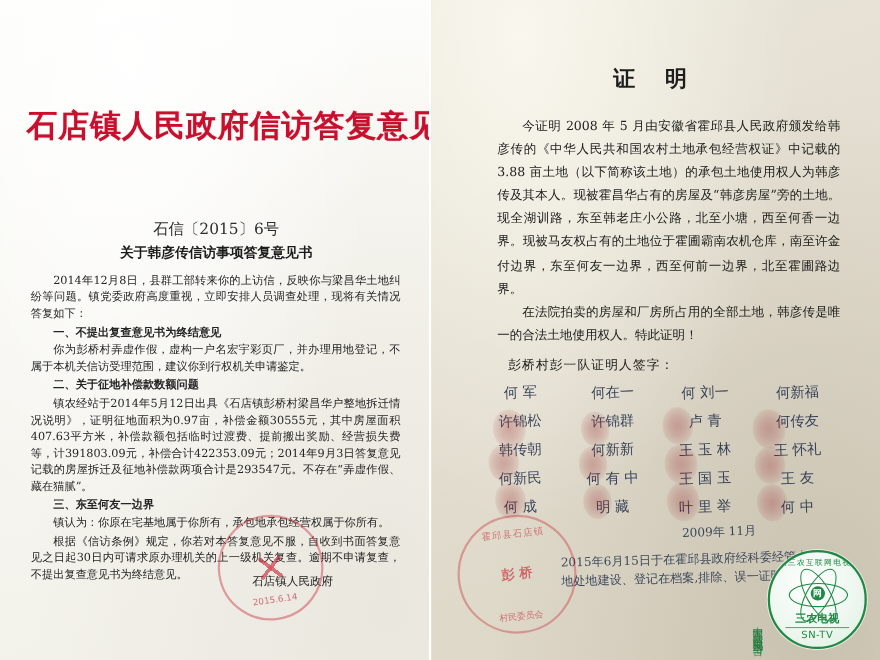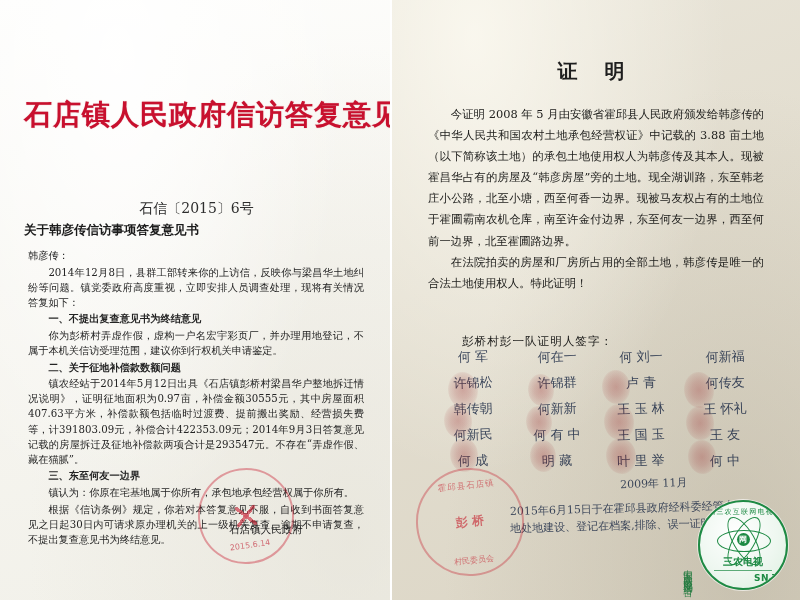--- a/index.html
+++ b/index.html
@@ -60,21 +60,21 @@
     text-align: center;
     font-size: 14px;
     color: #2d2d2d;
     font-family: "DejaVu Serif", "Liberation Serif", serif;
   }
   .doc-subtitle {
     position: absolute;
     left: 24px;
     top: 222px;
     width: 345px;
-    text-align: left;
+    text-align: center;
     font-size: 12.5px;
     font-weight: bold;
     color: #1b1b1b;
     font-family: Liberation Sans, sans-serif;
   }
   .doc-body {
     position: absolute;
     left: 28px;
     top: 248px;
     width: 336px;
@@ -178,25 +178,26 @@
     line-height: 1.85;
     color: #20201e;
     font-family: "DejaVu Serif", "Liberation Serif", serif;
     text-align: justify;
   }
   .r-body p {
     margin: 0;
   }
   .r-body p.indent {
     text-indent: 2em;
+    margin-left: 24px;
   }
   .r-signline {
     position: absolute;
     left: 70px;
-    top: 334px;
+    top: 324px;
     font-size: 11.6px;
     color: #20201e;
     font-family: "DejaVu Serif", "Liberation Serif", serif;
     letter-spacing: 1px;
   }
   .hand-grid {
     position: absolute;
     left: 42px;
     top: 348px;
     width: 330px;
@@ -363,23 +364,23 @@
     text-align: center;
     font-size: 10px;
     font-weight: bold;
     color: #1e8a44;
     font-family: "DejaVu Serif", "Liberation Serif", serif;
   }
   .wm-badge .label-en {
     position: absolute;
     left: 0; right: 0;
     bottom: 5px;
-    text-align: right;
+    text-align: center;
     font-size: 9px;
-    font-weight: bold;
+    font-weight: normal;
     color: #1e8a44;
     letter-spacing: 0.5px;
   }
   .wm-badge .divider {
     position: absolute;
     left: 14px;
     right: 14px;
     bottom: 17px;
     height: 1px;
     background: #1e8a44;
@@ -394,21 +395,20 @@
   <div class="doc-left">
     <div class="paper-shade"></div>
 
     <div class="red-title">石店镇人民政府信访答复意见书</div>
 
     <div class="doc-no">石信〔2015〕6号</div>
 
     <div class="doc-subtitle">关于韩彦传信访事项答复意见书</div>
 
     <div class="doc-body">
-      <p>韩彦传：</p>
       <p class="indent">2014年12月8日，县群工部转来你的上访信，反映你与梁昌华土地纠纷等问题。镇党委政府高度重视，立即安排人员调查处理，现将有关情况答复如下：</p>
       <p class="heading">一、不提出复查意见书为终结意见</p>
       <p class="indent">你为彭桥村弄虚作假，虚构一户名宏宇彩页厂，并办理用地登记，不属于本机关信访受理范围，建议你到行权机关申请鉴定。</p>
       <p class="heading">二、关于征地补偿款数额问题</p>
       <p class="indent">镇农经站于2014年5月12日出具《石店镇彭桥村梁昌华户整地拆迁情况说明》，证明征地面积为0.97亩，补偿金额30555元，其中房屋面积407.63平方米，补偿款额包括临时过渡费、提前搬出奖励、经营损失费等，计391803.09元，补偿合计422353.09元；2014年9月3日答复意见记载的房屋拆迁及征地补偿款两项合计是293547元。不存在“弄虚作假、藏在猫腻”。</p>
       <p class="heading">三、东至何友一边界</p>
       <p class="indent">镇认为：你原在宅基地属于你所有，承包地承包经营权属于你所有。</p>
       <p class="indent">根据《信访条例》规定，你若对本答复意见不服，自收到书面答复意见之日起30日内可请求原办理机关的上一级机关复查。逾期不申请复查，不提出复查意见书为终结意见。</p>
     </div>
 

